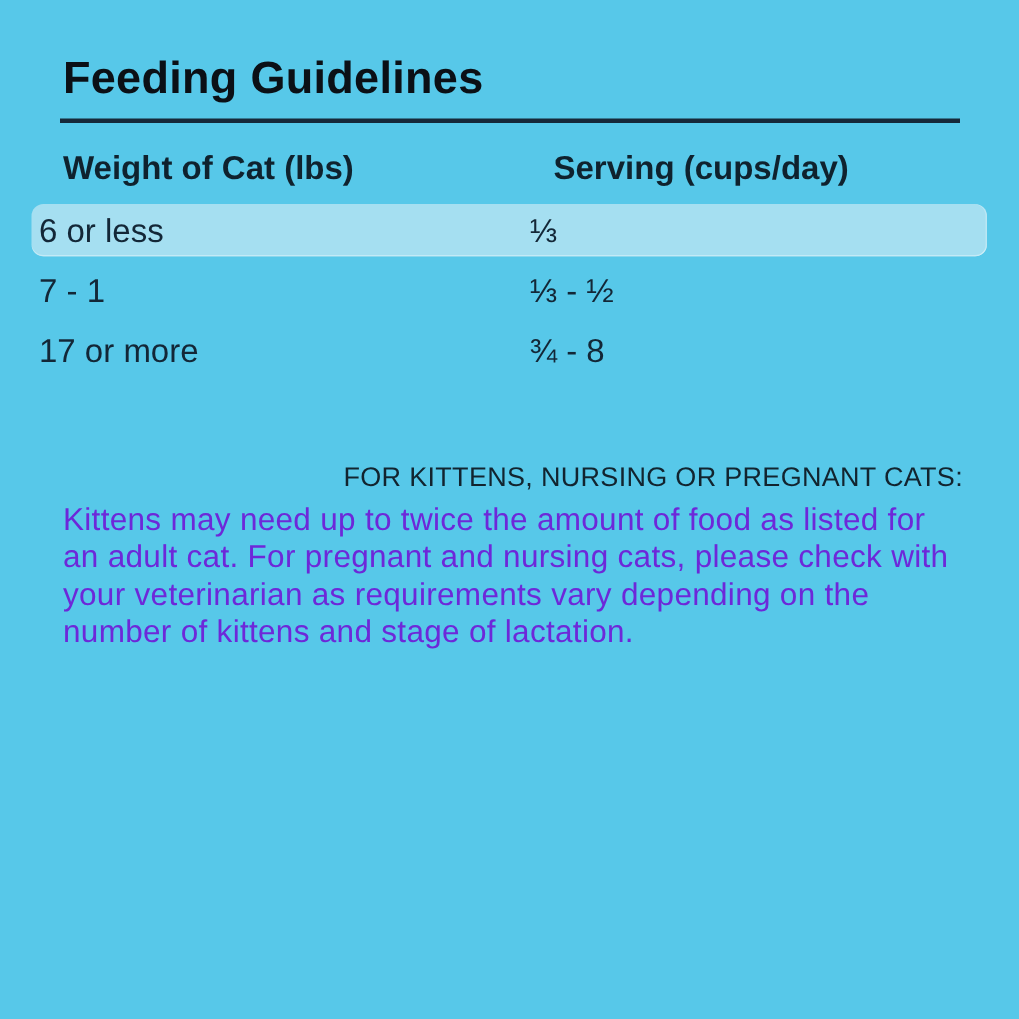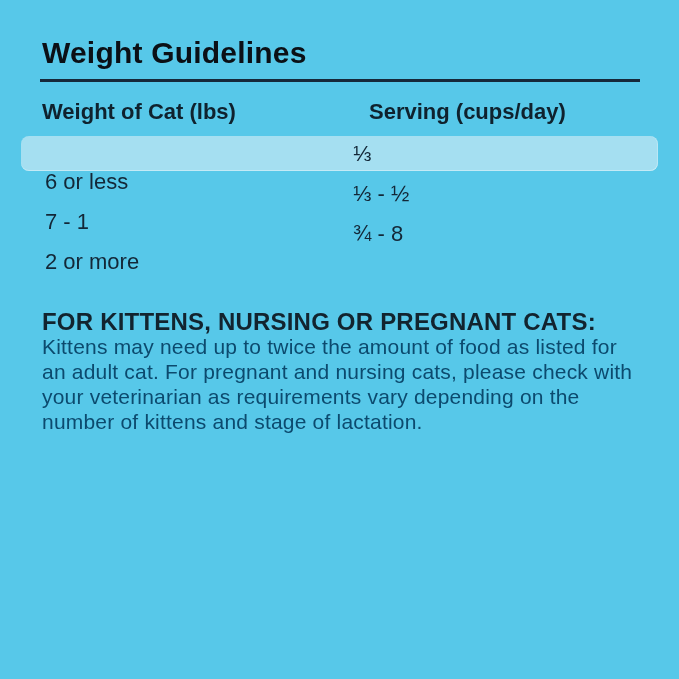--- a/index.html
+++ b/index.html
@@ -89,52 +89,53 @@
   .t-row .cell {
     position: absolute;
     top: 50%;
     transform: translateY(-50%);
     font-size: 22px;
     font-weight: 400;
     color: #132737;
     white-space: nowrap;
   }
 
-  .t-row .cell.weight { left: 45px; margin-top: 28px; }
+  .t-row .cell.weight { left: 26px; }
   .t-row .cell.serving { left: 353px; }
 
   .note-heading {
     position: absolute;
     left: 42px;
     top: 308px;
     width: 600px;
-    font-size: 24px;
-    font-weight: 700;
+    font-size: 18px;
+    font-weight: 400;
     letter-spacing: 0.2px;
     color: #12242f;
+    text-align: right;
   }
 
   .note-body {
     position: absolute;
     left: 42px;
     top: 334px;
     width: 592px;
     font-size: 21px;
     font-weight: 400;
     line-height: 25px;
     letter-spacing: 0.2px;
-    color: #0c4a6e;
+    color: #6d28d9;
   }
 </style>
 </head>
 <body>
 
 <div class="canvas">
 
-  <div class="title">Weight Guidelines</div>
+  <div class="title">Feeding Guidelines</div>
 
   <div class="divider"></div>
 
   <div class="header-row">
     <span class="col-weight">Weight of Cat (lbs)</span>
     <span class="col-serving">Serving (cups/day)</span>
   </div>
 
   <div class="table-rows">
 
@@ -146,21 +147,21 @@
 
     <div class="t-row">
       <div class="row-bg"></div>
       <span class="cell weight">7 - 1</span>
       <span class="cell serving">⅓ - ½</span>
     </div>
 
 
     <div class="t-row">
       <div class="row-bg"></div>
-      <span class="cell weight">2 or more</span>
+      <span class="cell weight">17 or more</span>
       <span class="cell serving">¾ - 8</span>
     </div>
 
   </div>
 
   <div class="note-heading">FOR KITTENS, NURSING OR PREGNANT CATS:</div>
 
   <div class="note-body">Kittens may need up to twice the amount of food as listed for an adult cat. For pregnant and nursing cats, please check with your veterinarian as requirements vary depending on the number of kittens and stage of lactation.</div>
 
 </div>

